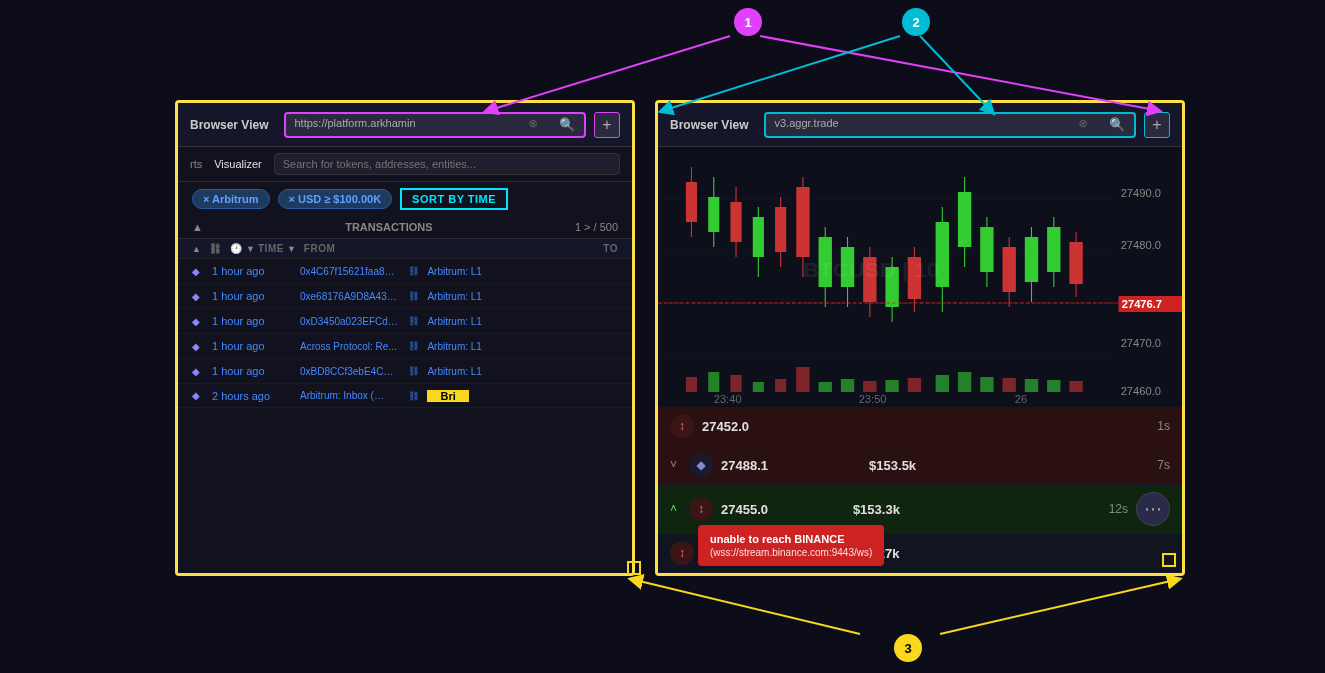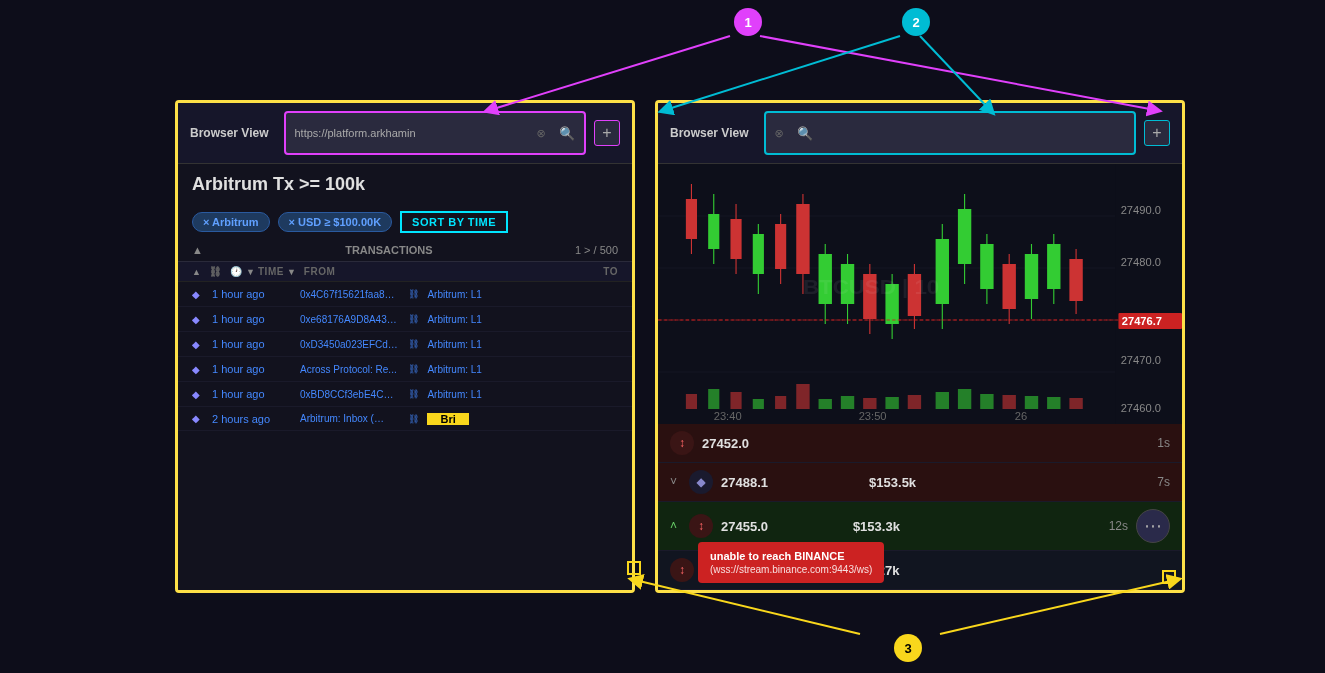--- a/index.html
+++ b/index.html
@@ -58,24 +58,23 @@
       white-space: nowrap;
       margin-right: 8px;
     }
 
     .url-bar {
       flex: 1;
       background: #2a2a3e;
       border: 2px solid #e040fb;
       border-radius: 4px;
       display: flex;
-      align-items: center;
       padding: 3px 8px;
-      gap: 14px;
-      height: 44px;
+      gap: 22px;
+      height: 26px;
     }
 
     .url-bar.cyan-border {
       border-color: #00bcd4;
     }
 
     .url-text {
       color: #aaa;
       font-size: 11px;
       flex: 1;
@@ -489,22 +488,26 @@
         <div class="url-bar">
           <span class="url-text">https://platform.arkhamin</span>
           <span class="url-close">⊗</span>
           <span class="url-search-btn">🔍</span>
         </div>
         <div class="browser-new-tab pink-border">+</div>
       </div>
 
       <div class="browser-content-left">
 
-
-        <div class="page-title">Arbitrum Tx &gt;= 100k</div>
+        <div class="app-nav">
+          <span class="nav-item">rts</span>
+          <span class="nav-item active">Visualizer</span>
+          <input class="search-bar-app" placeholder="Search for tokens, addresses, entities..." readonly="" style="background: rgb(30, 30, 46); border: 1px solid rgb(51, 51, 51); border-radius: 4px; padding: 4px 8px; color: rgb(136, 136, 136); font-size: 11px; width: 200px;">
+        </div>
+
 
         <div class="filter-row">
           <span class="filter-tag filter-tag-arbitrum">× Arbitrum</span>
           <span class="filter-tag filter-tag-usd">× USD ≥ $100.00K</span>
           <button class="sort-btn">SORT BY TIME</button>
         </div>
 
         <div class="transactions-header">
           <span style="display:flex;align-items:center;gap:4px;">
             <span style="color:#888;font-size:11px;">▲</span>
@@ -569,20 +572,21 @@
           <span class="tx-to-val"><span class="bri-highlight">Bri</span></span>
         </div>
       </div>
     </div>
 
     <div class="browser-window browser-right" style="position:relative;">
 
       <div class="browser-header">
         <span class="browser-title">Browser View</span>
         <div class="url-bar cyan-border">
+          <span class="url-text">v3.aggr.trade</span>
           <span class="url-close">⊗</span>
           <span class="url-search-btn">🔍</span>
         </div>
         <div class="browser-new-tab cyan-border">+</div>
       </div>
 
       <div class="browser-content-right">
 
         <div class="chart-area" style="height: 260px; flex: none;">
           <svg class="chart-svg" viewBox="0 0 470 260" preserveAspectRatio="none" style="display:block;">

